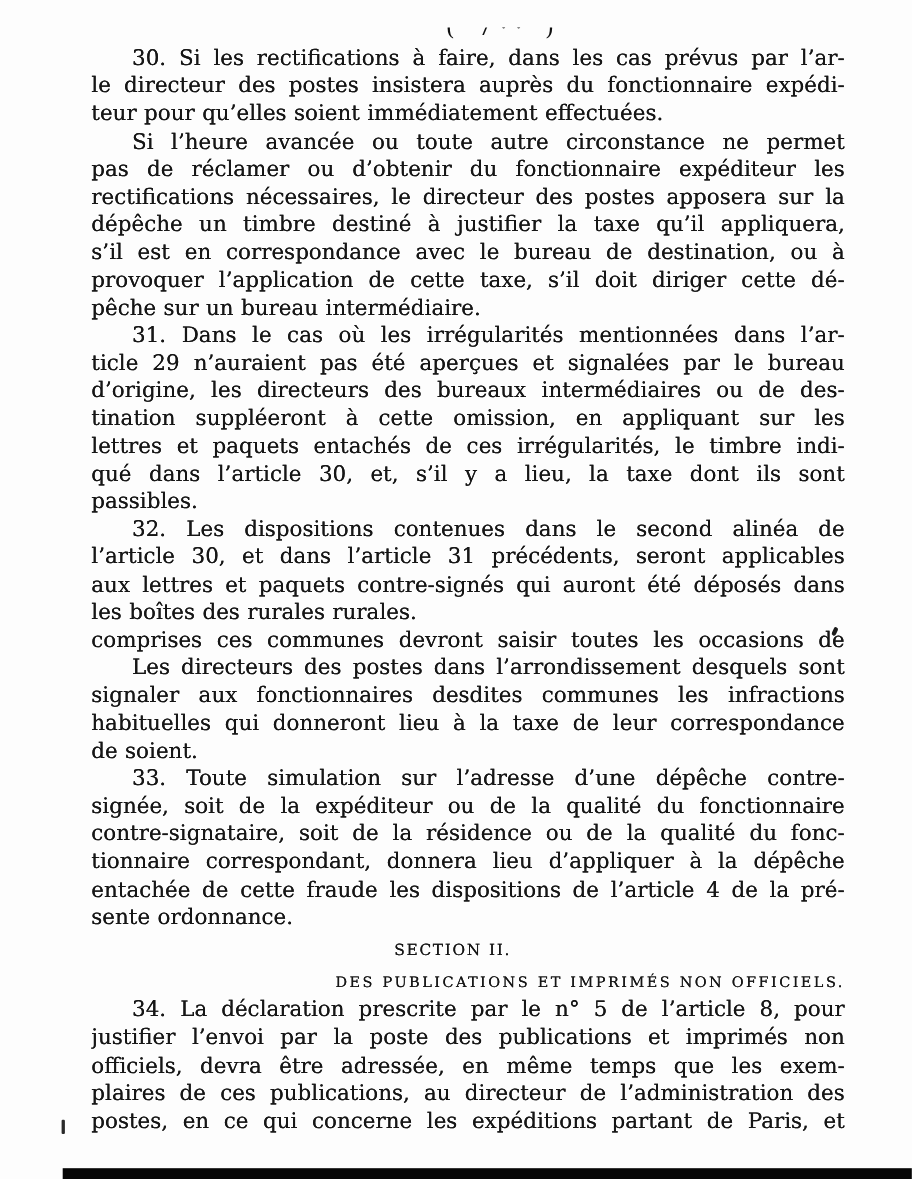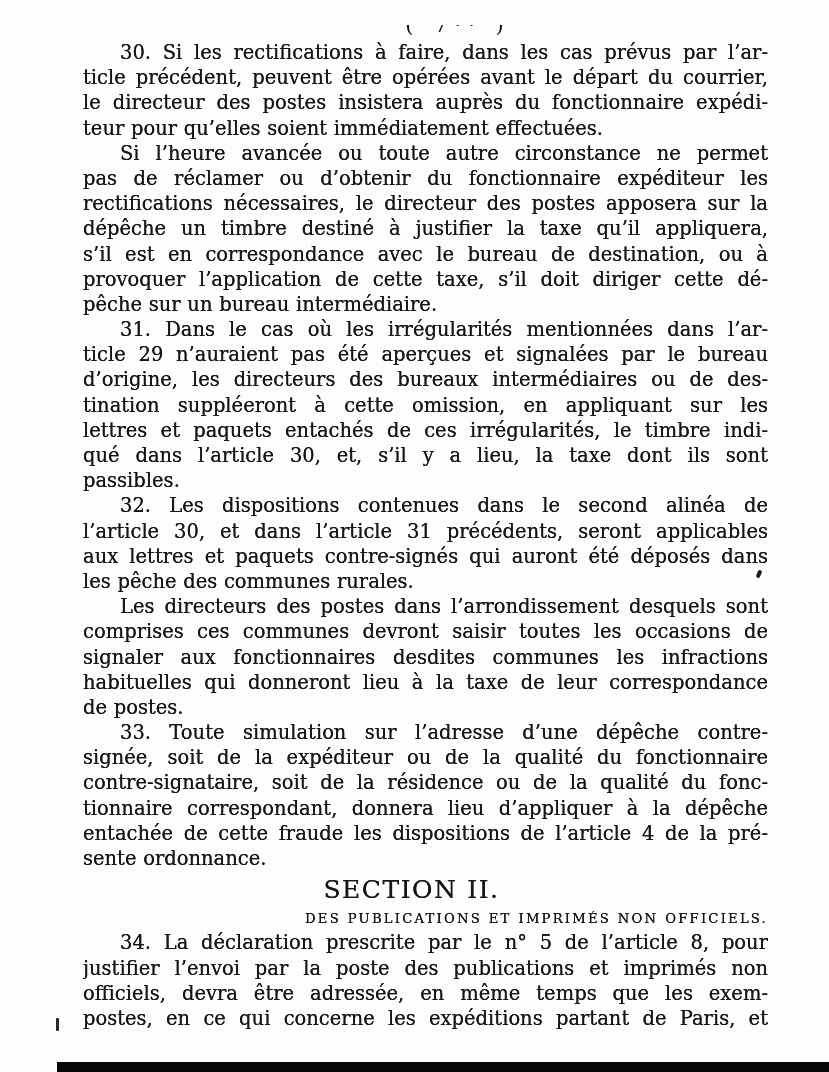--- a/index.html
+++ b/index.html
@@ -47,21 +47,21 @@
     text-align-last: justify;
     white-space: normal;
     margin-left: 28px;
   }
   .ln.end { text-align-last: left; }
   .ln.ind { text-indent: 37px; }
   .sec-title {
     height: 25.2px;
     margin-top: 6px;
     text-align: center;
-    font-size: 25px;
+    font-size: 14px;
     letter-spacing: 1.5px;
   }
   .sec-sub {
     height: 24px;
     padding-top: 4px;
     text-align: right;
     font-size: 13.2px;
     letter-spacing: 2.2px;
   }
   .ink-mark-right {
@@ -91,21 +91,20 @@
 
 <div class="page">
 
   <div class="pagenum-clip">
     <span>( 7·· )</span>
   </div>
 
   <div class="text-block">
 
     <div class="ln ind">30. Si les rectifications à faire, dans les cas prévus par l’ar-</div>
-    <div class="ln">ticle précédent, peuvent être opérées avant le départ du courrier,</div>
     <div class="ln">le directeur des postes insistera auprès du fonctionnaire expédi-</div>
     <div class="ln end">teur pour qu’elles soient immédiatement effectuées.</div>
 
     <div class="ln ind">Si l’heure avancée ou toute autre circonstance ne permet</div>
     <div class="ln">pas de réclamer ou d’obtenir du fonctionnaire expéditeur les</div>
     <div class="ln">rectifications nécessaires, le directeur des postes apposera sur la</div>
     <div class="ln">dépêche un timbre destiné à justifier la taxe qu’il appliquera,</div>
     <div class="ln">s’il est en correspondance avec le bureau de destination, ou à</div>
     <div class="ln">provoquer l’application de cette taxe, s’il doit diriger cette dé-</div>
     <div class="ln end">pêche sur un bureau intermédiaire.</div>
@@ -114,41 +113,42 @@
     <div class="ln">ticle 29 n’auraient pas été aperçues et signalées par le bureau</div>
     <div class="ln">d’origine, les directeurs des bureaux intermédiaires ou de des-</div>
     <div class="ln">tination suppléeront à cette omission, en appliquant sur les</div>
     <div class="ln">lettres et paquets entachés de ces irrégularités, le timbre indi-</div>
     <div class="ln">qué dans l’article 30, et, s’il y a lieu, la taxe dont ils sont</div>
     <div class="ln end">passibles.</div>
 
     <div class="ln ind">32. Les dispositions contenues dans le second alinéa de</div>
     <div class="ln">l’article 30, et dans l’article 31 précédents, seront applicables</div>
     <div class="ln">aux lettres et paquets contre-signés qui auront été déposés dans</div>
-    <div class="ln end">les pêche des communes rurales.</div>
+    <div class="ln end">les boîtes des rurales rurales.</div>
 
+    <div class="ln">comprises ces communes devront saisir toutes les occasions de</div>
     <div class="ln ind">Les directeurs des postes dans l’arrondissement desquels sont</div>
-    <div class="ln">comprises ces communes devront saisir toutes les occasions de</div>
     <div class="ln">signaler aux fonctionnaires desdites communes les infractions</div>
     <div class="ln">habituelles qui donneront lieu à la taxe de leur correspondance</div>
-    <div class="ln end">de postes.</div>
+    <div class="ln end">de soient.</div>
 
     <div class="ln ind">33. Toute simulation sur l’adresse d’une dépêche contre-</div>
     <div class="ln">signée, soit de la expéditeur ou de la qualité du fonctionnaire</div>
     <div class="ln">contre-signataire, soit de la résidence ou de la qualité du fonc-</div>
     <div class="ln">tionnaire correspondant, donnera lieu d’appliquer à la dépêche</div>
     <div class="ln">entachée de cette fraude les dispositions de l’article 4 de la pré-</div>
     <div class="ln end">sente ordonnance.</div>
 
     <div class="sec-title">SECTION II.</div>
     <div class="sec-sub">DES PUBLICATIONS ET IMPRIMÉS NON OFFICIELS.</div>
 
     <div class="ln ind">34. La déclaration prescrite par le n° 5 de l’article 8, pour</div>
     <div class="ln">justifier l’envoi par la poste des publications et imprimés non</div>
     <div class="ln">officiels, devra être adressée, en même temps que les exem-</div>
+    <div class="ln">plaires de ces publications, au directeur de l’administration des</div>
     <div class="ln">postes, en ce qui concerne les expéditions partant de Paris, et</div>
 
   </div>
 
   <div class="ink-mark-right"></div>
   <div class="ink-mark-left"></div>
   <div class="scan-bar"></div>
 
 </div>
 

